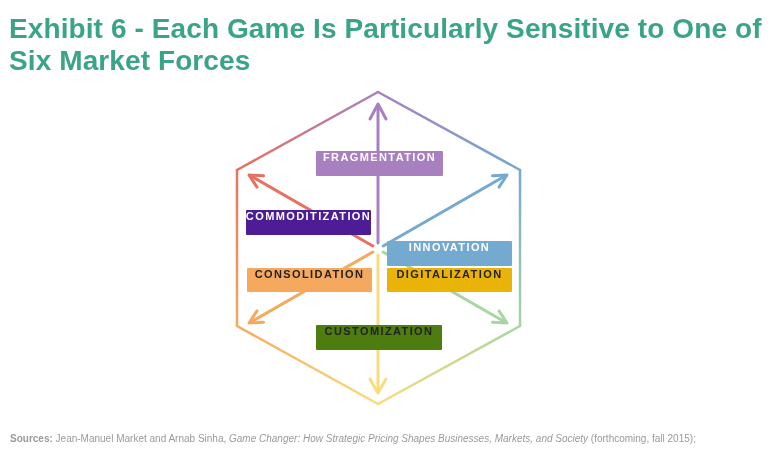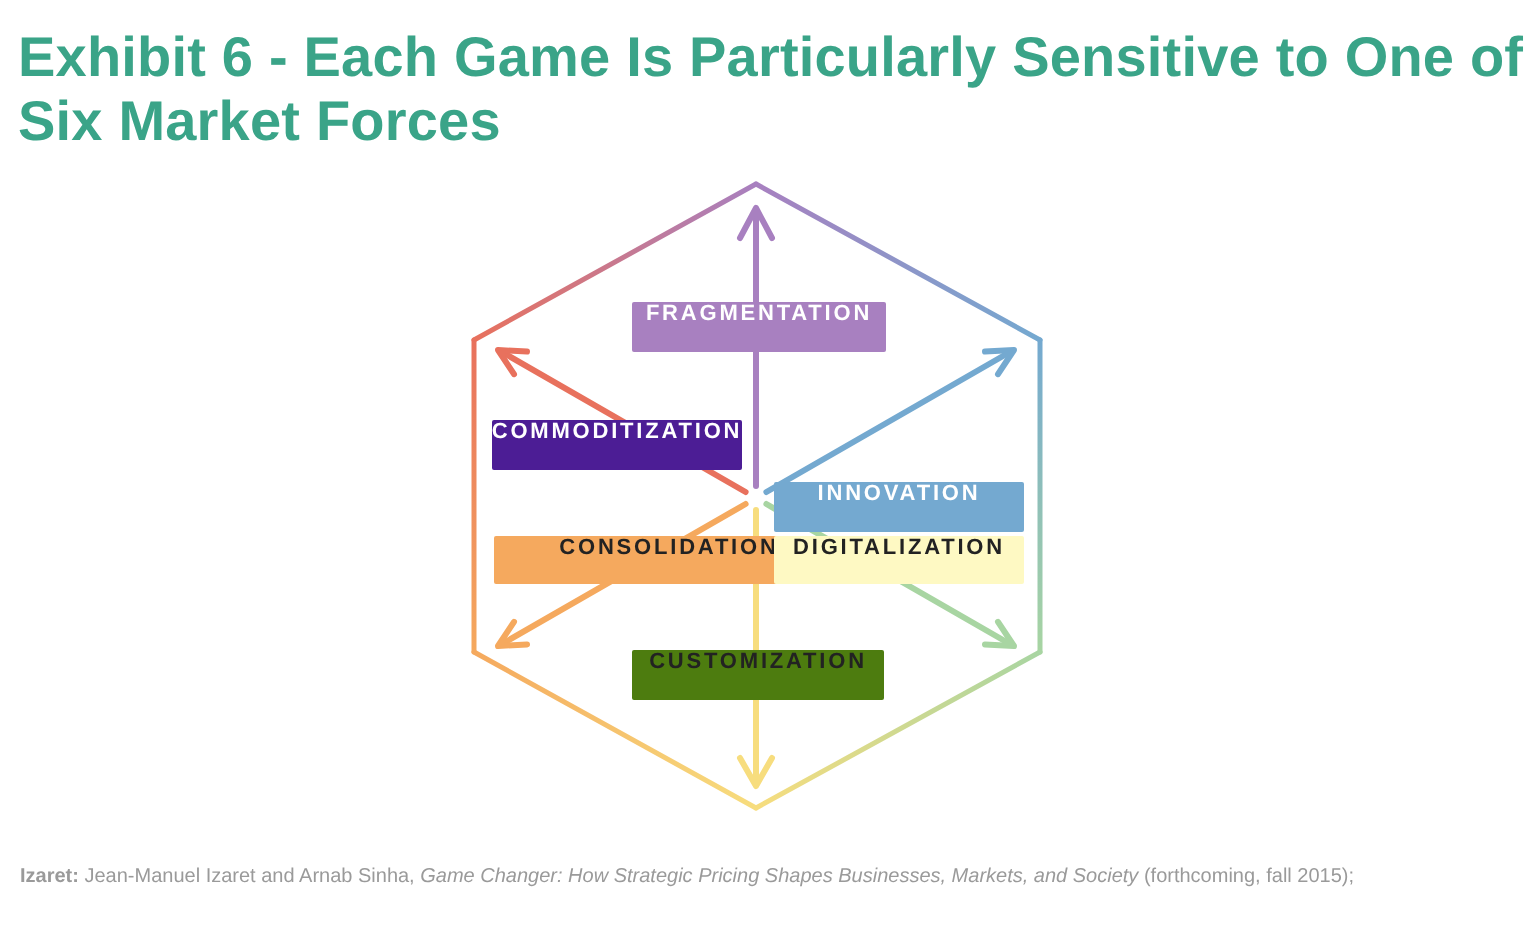--- a/index.html
+++ b/index.html
@@ -144,33 +144,33 @@
     </div>
 
     <div class="force-box" style="left: 246px; top: 210px; width: 125px; height: 25px; background-color: #4c1d95; color: rgb(255, 255, 255);">
       <span>COMMODITIZATION</span>
     </div>
 
     <div class="force-box" style="left: 387px; top: 210px; width: 125px; height: 25px; background-color: rgb(116, 169, 208); color: rgb(255, 255, 255); margin-top: 31px;">
       <span>INNOVATION</span>
     </div>
 
-    <div class="force-box" style="left: 247px; top: 268px; width: 125px; height: 24px; background-color: rgb(245, 169, 94); color: rgb(34, 34, 34); padding-left: 25px;">
+    <div class="force-box" style="left: 247px; top: 268px; width: 125px; height: 24px; background-color: rgb(245, 169, 94); color: rgb(34, 34, 34);">
       <span>CONSOLIDATION</span>
     </div>
 
-    <div class="force-box" style="left: 387px; top: 268px; width: 125px; height: 24px; background-color: #fef9c3; color: rgb(34, 34, 34);">
+    <div class="force-box" style="left: 387px; top: 268px; width: 125px; height: 24px; background-color: #eab308; color: rgb(34, 34, 34);">
       <span>DIGITALIZATION</span>
     </div>
 
     <div class="force-box" style="left: 316px; top: 325px; width: 126px; height: 25px; background-color: #4d7c0f; color: rgb(34, 34, 34);">
       <span>CUSTOMIZATION</span>
     </div>
 
   </div>
 
   <div class="footer">
     <div>
-      <b>Izaret:</b><span> Jean-Manuel Izaret and Arnab Sinha, </span><em>Game Changer: How Strategic Pricing Shapes Businesses, Markets, and Society</em><span> (forthcoming, fall 2015);</span>
+      <b>Sources:</b><span> Jean-Manuel Market and Arnab Sinha, </span><em>Game Changer: How Strategic Pricing Shapes Businesses, Markets, and Society</em><span> (forthcoming, fall 2015);</span>
     </div>
   </div>
 
 </div>
 
 </body></html>

